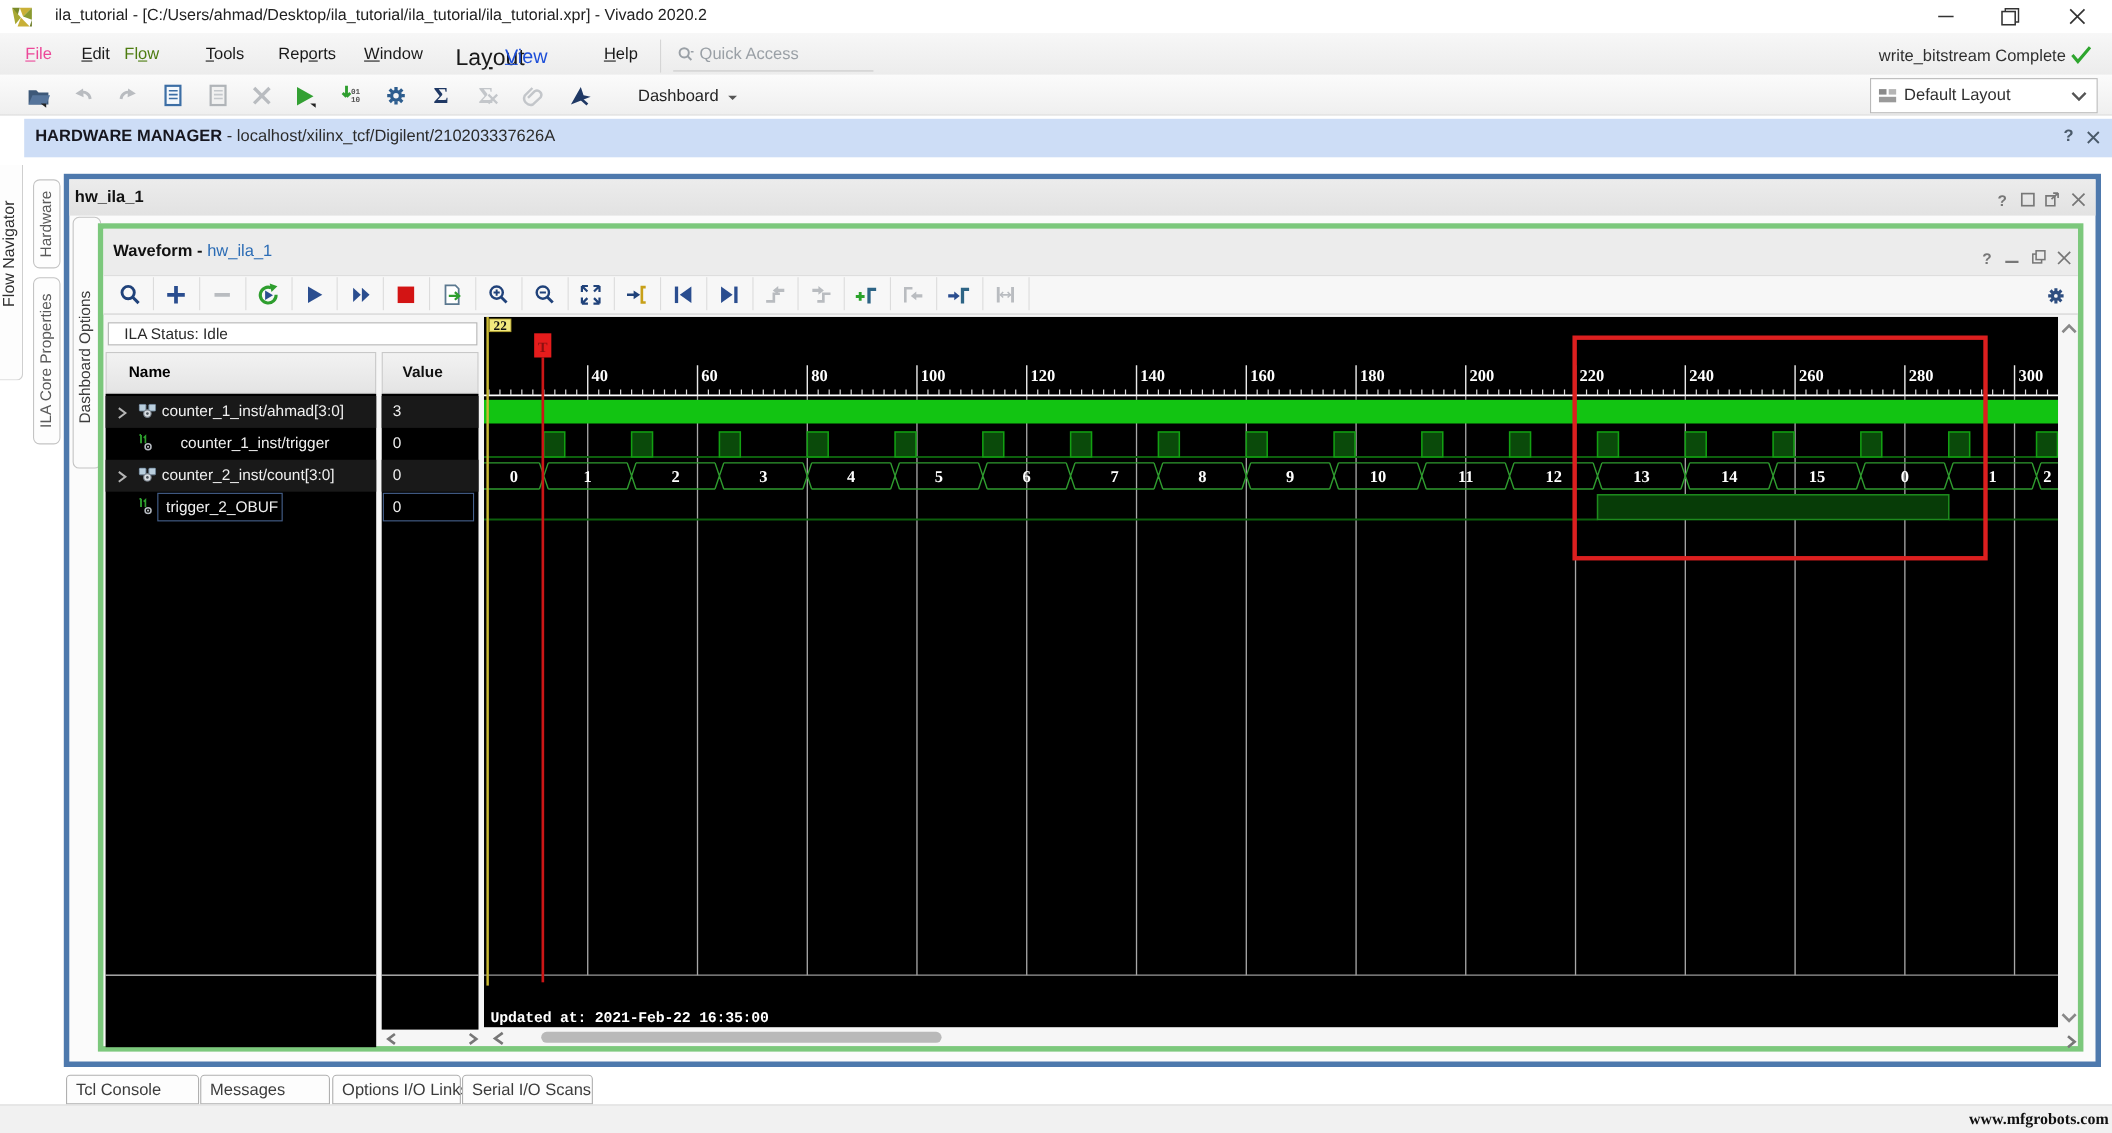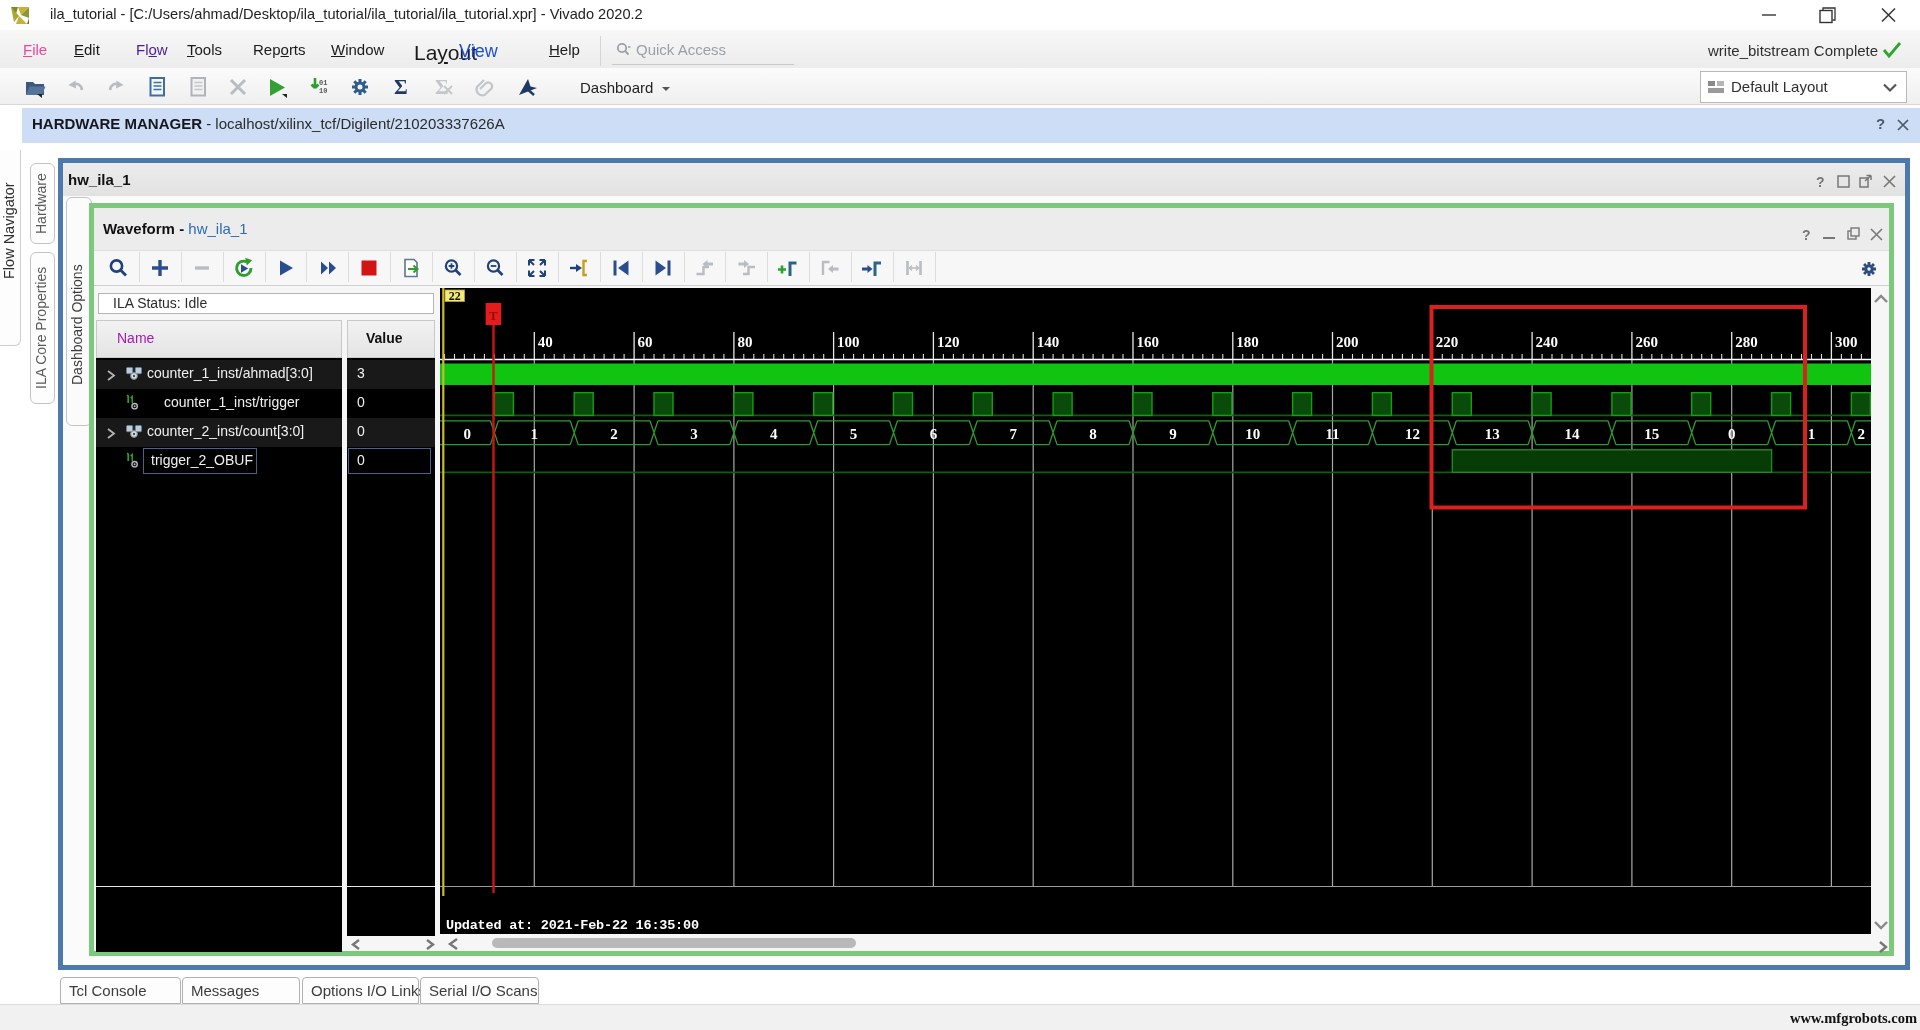--- a/index.html
+++ b/index.html
@@ -16,21 +16,21 @@
 <div class="ab" style="left:50px;top:6px;font-size:14.6px;color:#222">ila_tutorial - [C:/Users/ahmad/Desktop/ila_tutorial/ila_tutorial/ila_tutorial.xpr] - Vivado 2020.2</div>
 <svg class="ab" style="left:1755px;top:6px" width="160" height="20" viewBox="0 0 160 20">
     <line x1="7" y1="9" x2="21" y2="9" stroke="#333" stroke-width="1.4"></line>
     <path d="M68 4.5 V2 H80 V14 H77.5" fill="none" stroke="#333" stroke-width="1.3"></path>
     <rect x="65" y="4.5" width="12" height="12" fill="#ffffff" stroke="#333" stroke-width="1.4"></rect>
     <path d="M127 2.5 L140 15.5 M140 2.5 L127 15.5" stroke="#333" stroke-width="1.5"></path>
   </svg>
 <div class="ab" style="left:0;top:30px;width:1920px;height:38px;background:linear-gradient(#f7f7f7,#ececec)"></div>
 <div class="ab" style="left:23px;top:41px;font-size:15px;color:#ec4899"><u>F</u>ile</div>
 <div class="ab" style="left:74px;top:41px;font-size:15px;color:#1a1a1a"><u>E</u>dit</div>
-<div class="ab" style="left:136px;top:41px;font-size:15px;color:#4c1d95">Fl<u>o</u>w</div>
+<div class="ab" style="left:113px;top:41px;font-size:15px;color:#4d7c0f">Fl<u>o</u>w</div>
 <div class="ab" style="left:187px;top:41px;font-size:15px;color:#1a1a1a"><u>T</u>ools</div>
 <div class="ab" style="left:253px;top:41px;font-size:15px;color:#1a1a1a">Rep<u>o</u>rts</div>
 <div class="ab" style="left:331px;top:41px;font-size:15px;color:#1a1a1a"><u>W</u>indow</div>
 <div class="ab" style="left:414px;top:41px;font-size:21px;color:#1a1a1a">La<u>y</u>out</div>
 <div class="ab" style="left:459px;top:41px;font-size:18px;color:#1d4ed8"><u>V</u>iew</div>
 <div class="ab" style="left:549px;top:41px;font-size:15px;color:#1a1a1a"><u>H</u>elp</div>
 <div class="ab" style="left:600px;top:36px;width:1px;height:30px;background:#d5d5d5"></div>
 <svg class="ab" style="left:615px;top:41px" width="16" height="16" viewBox="0 0 16 16">
     <circle cx="7" cy="7" r="4.2" fill="none" stroke="#9aa0a6" stroke-width="1.8"></circle>
     <line x1="10" y1="10" x2="13.5" y2="13.5" stroke="#9aa0a6" stroke-width="1.8"></line>
@@ -253,21 +253,21 @@
 <svg class="ab" style="left:1861px;top:261px" width="16" height="16" viewBox="0 0 16 16">
     <circle cx="8" cy="8" r="4.6" fill="#2d4d80"></circle>
     <g stroke="#2d4d80" stroke-width="2.8">
       <path d="M8 1 V4 M8 12 V15 M1 8 H4 M12 8 H15 M3.05 3.05 L5.2 5.2 M10.8 10.8 L12.95 12.95 M3.05 12.95 L5.2 10.8 M10.8 5.2 L12.95 3.05"></path>
     </g>
     <circle cx="8" cy="8" r="1.7" fill="#f6f6f6"></circle>
   </svg>
 <div class="ab" style="left:98px;top:293px;width:336px;height:21px;background:#ffffff;border:1px solid #b5b5b5"></div>
 <div class="ab" style="left:113px;top:295px;font-size:14px;color:#2a2a2a">ILA Status: Idle</div>
 <div class="ab" style="left:96px;top:320px;width:246px;height:38px;background:linear-gradient(#f2f2f2,#e4e4e4);border:1px solid #c8c8c8"></div>
-<div class="ab" style="left:117px;top:330px;font-size:14px;font-weight:normal;color:#a21caf">Name</div>
+<div class="ab" style="left:117px;top:330px;font-size:14px;font-weight:bold;color:#000000">Name</div>
 <div class="ab" style="left:347px;top:320px;width:88px;height:38px;background:linear-gradient(#f2f2f2,#e4e4e4);border:1px solid #c8c8c8"></div>
 <div class="ab" style="left:366px;top:330px;font-size:14px;font-weight:bold;color:#111">Value</div>
 <div class="ab" style="left:96px;top:358px;width:246px;height:594px;background:#000"></div>
 <div class="ab" style="left:347px;top:358px;width:88px;height:578px;background:#000"></div>
 <div class="ab" style="left:96px;top:360px;width:246px;height:29px;background:#191919"></div>
 <div class="ab" style="left:347px;top:360px;width:88px;height:29px;background:#191919"></div>
 <div class="ab" style="left:96px;top:418px;width:246px;height:29px;background:#191919"></div>
 <div class="ab" style="left:347px;top:418px;width:88px;height:29px;background:#191919"></div>
 <div class="ab" style="left:96px;top:886px;width:246px;height:1px;background:#e6e6e6"></div>
 <div class="ab" style="left:347px;top:886px;width:88px;height:1px;background:#e6e6e6"></div>

